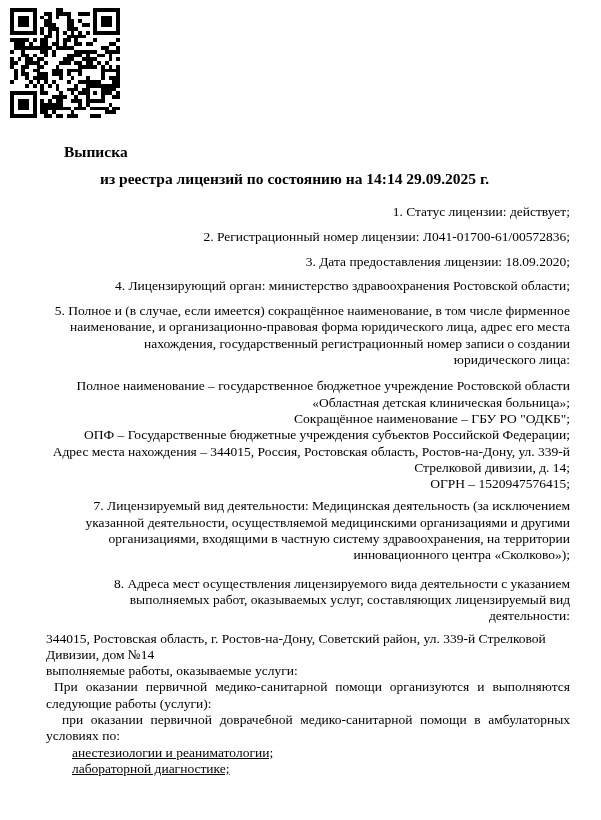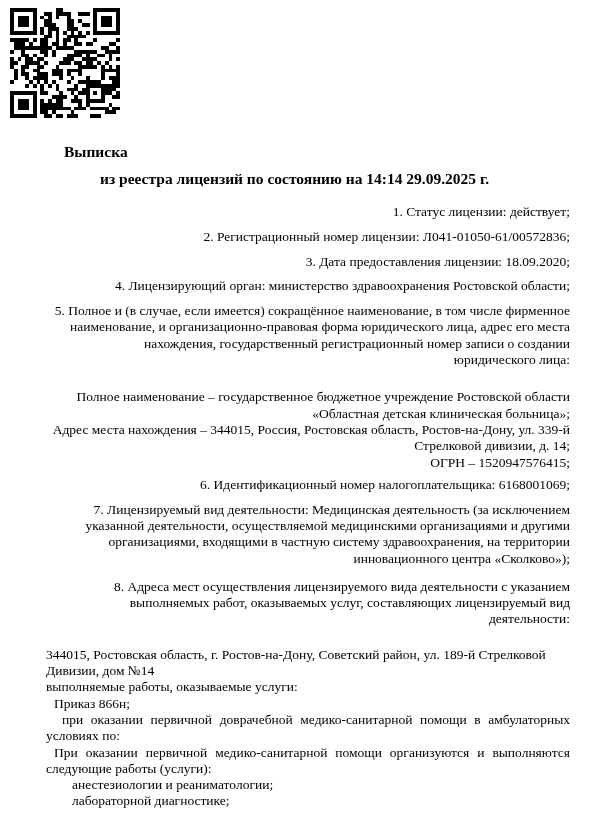--- a/index.html
+++ b/index.html
@@ -38,29 +38,29 @@
     width: 524px;
     font-size: 13.5px;
     line-height: 16.3px;
   }
   .item {
     padding-left: 17px;
     text-indent: -17px;
     margin-bottom: 8.5px;
     text-align: right;
   }
-  .item.mb13 { margin-bottom: 21px; }
+  .item.mb13 { margin-bottom: 10px; }
   .item.mb12 { margin-bottom: 12px; }
-  .item.mb6  { margin-bottom: 19px; }
+  .item.mb6  { margin-bottom: 6px; }
   .orgblock  { margin-bottom: 6px; text-align: right; }
   .j    { text-align: justify; }
   .fi8  { text-indent: 8px; }
   .fi16 { text-indent: 16px; }
   .ind8 { padding-left: 8px; }
-  .svc  { padding-left: 26px; }
+  .svc  { padding-left: 26px; text-decoration: underline; }
 </style>
 </head>
 <body>
 
 <div class="page">
 
   <div class="qr">
       <svg width="110" height="110" viewBox="0 0 110.19999999999999 110.19999999999999" fill="#000000" shape-rendering="crispEdges">
         <rect x="0.0" y="0.0" width="3.8" height="3.8"></rect>
         <rect x="3.8" y="0.0" width="3.8" height="3.8"></rect>
@@ -494,44 +494,44 @@
 
   <div class="titles">
     <div class="t1">Выписка</div>
     <div class="t2">из реестра лицензий по состоянию на 14:14 29.09.2025 г.</div>
   </div>
 
   <div class="content">
 
     <div class="item"><span>1.</span> <span>Статус лицензии: действует;</span></div>
 
-    <div class="item"><span>2.</span> <span>Регистрационный номер лицензии: Л041-01050-61/00572836;</span></div>
+    <div class="item"><span>2.</span> <span>Регистрационный номер лицензии: Л041-01700-61/00572836;</span></div>
 
     <div class="item"><span>3.</span> <span>Дата предоставления лицензии: 18.09.2020;</span></div>
 
     <div class="item"><span>4.</span> <span>Лицензирующий орган: министерство здравоохранения Ростовской области;</span></div>
 
     <div class="item mb13"><span>5.</span> <span>Полное и (в случае, если имеется) сокращённое наименование, в том числе фирменное наименование, и организационно-правовая форма юридического лица, адрес его места нахождения, государственный регистрационный номер записи о создании юридического лица:</span></div>
 
     <div class="orgblock">
       <div>Полное наименование – государственное бюджетное учреждение Ростовской области «Областная детская клиническая больница»;</div>
+      <div>Сокращённое наименование – ГБУ РО "ОДКБ";</div>
+      <div>ОПФ – Государственные бюджетные учреждения субъектов Российской Федерации;</div>
       <div>Адрес места нахождения – 344015, Россия, Ростовская область, Ростов-на-Дону, ул. 339-й Стрелковой дивизии, д. 14;</div>
       <div>ОГРН – 1520947576415;</div>
     </div>
 
-    <div class="item"><span>6.</span> <span>Идентификационный номер налогоплательщика: 6168001069;</span></div>
 
     <div class="item mb12"><span>7.</span> <span>Лицензируемый вид деятельности: Медицинская деятельность (за исключением указанной деятельности, осуществляемой медицинскими организациями и другими организациями, входящими в частную систему здравоохранения, на территории инновационного центра «Сколково»);</span></div>
 
     <div class="item mb6"><span>8.</span> <span>Адреса мест осуществления лицензируемого вида деятельности с указанием выполняемых работ, оказываемых услуг, составляющих лицензируемый вид деятельности:</span></div>
 
     <div class="activity">
-      <div>344015, Ростовская область, г. Ростов-на-Дону, Советский район, ул. 189-й Стрелковой Дивизии, дом №14</div>
+      <div>344015, Ростовская область, г. Ростов-на-Дону, Советский район, ул. 339-й Стрелковой Дивизии, дом №14</div>
       <div>выполняемые работы, оказываемые услуги:</div>
-      <div class="ind8">Приказ 866н;</div>
+      <div class="j fi8">При оказании первичной медико-санитарной помощи организуются и выполняются следующие работы (услуги):</div>
       <div class="j fi16">при оказании первичной доврачебной медико-санитарной помощи в амбулаторных условиях по:</div>
-      <div class="j fi8">При оказании первичной медико-санитарной помощи организуются и выполняются следующие работы (услуги):</div>
       <div class="svc">анестезиологии и реаниматологии;</div>
       <div class="svc">лабораторной диагностике;</div>
     </div>
 
   </div>
 </div>
 
 </body></html>

